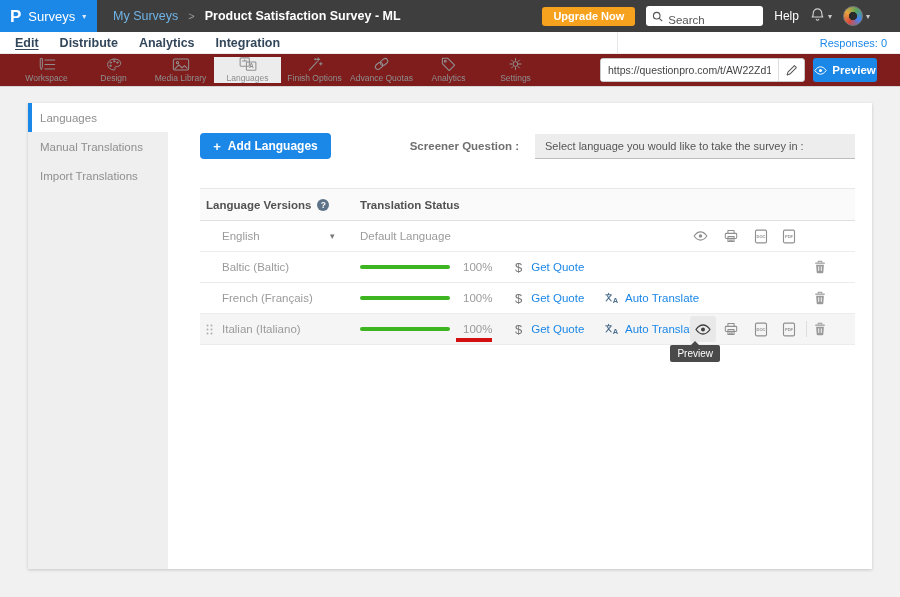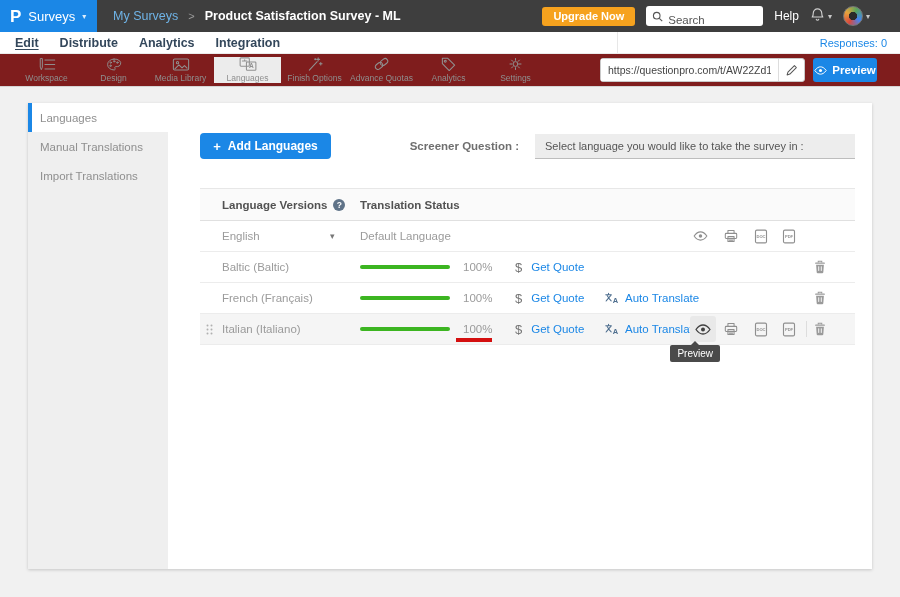--- a/index.html
+++ b/index.html
@@ -58,21 +58,21 @@
   .actionrow{position:absolute;left:32px;right:17px;top:30px;height:26px;display:flex;align-items:center}
   .addbtn{width:131px;height:26px;background:#1b87e6;color:#fff;border:none;border-radius:4px;font-size:12px;font-weight:700;display:flex;align-items:center;justify-content:center;gap:7px;cursor:pointer;font-family:inherit}
   .addbtn .plus{font-size:13px;font-weight:700}
   .screener{margin-left:auto;display:flex;align-items:center;gap:16px}
   .screener-label{font-size:11.5px;color:#6f6f6f;font-weight:700;white-space:nowrap}
   .selectbox{width:320px;height:25px;background:#ededed;border-bottom:1px solid #bdbdbd;font-size:11px;color:#555;display:flex;align-items:center;padding-left:10px;cursor:pointer}
 
   
   .table{position:absolute;left:32px;right:17px;top:85px}
   .thead{height:33px;border-top:1px solid #e7e7e7;border-bottom:1px solid #e0e0e0;background:#fafafa;position:relative;display:flex;align-items:center}
-  .th1{margin-left:22px;font-size:11.5px;font-weight:700;color:#525252;display:flex;gap:6px;align-items:center}
+  .th1{margin-left:6px;font-size:11.5px;font-weight:700;color:#525252;display:flex;gap:6px;align-items:center}
   .helpdot{width:12px;height:12px;border-radius:50%;background:#5f7388;color:#fff;font-size:8.5px;display:flex;align-items:center;justify-content:center;cursor:pointer;font-weight:700}
   .th2{position:absolute;left:160px;font-size:11.5px;font-weight:700;color:#525252}
   .trow{height:31px;border-bottom:1px solid #ececec;position:relative;font-size:11.5px;color:#9b9b9b}
   .trow.hovered{background:#f5f5f5}
   .cell{position:absolute;top:0;height:100%;display:flex;align-items:center}
   .c-name{left:22px}
   .name-caret{left:130px;color:#777;font-size:9px;cursor:pointer}
   .c-drag{left:6px;cursor:grab}
   .c-status{left:160px}
   .pbar{position:absolute;left:160px;top:13px;width:90px;height:4px;background:#3cb521;border-radius:2px}

